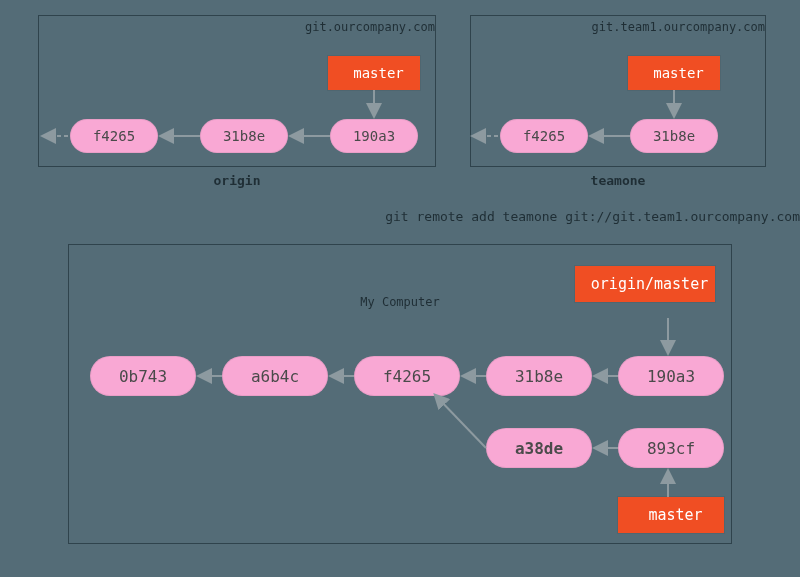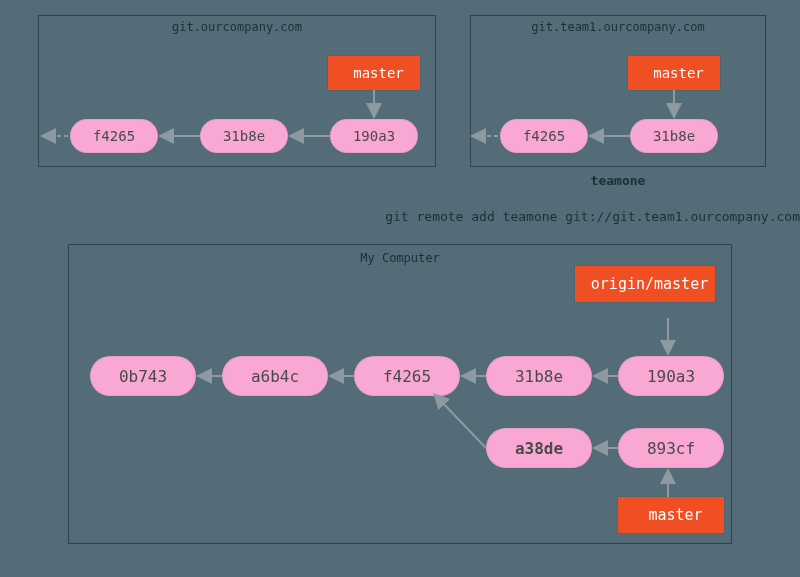--- a/index.html
+++ b/index.html
@@ -17,21 +17,21 @@
   .box {
     position: absolute;
     border: 1.5px solid #2f434c;
     background: transparent;
   }
   .box-title {
     position: absolute;
     top: 4px;
     left: 0;
     right: 0;
-    text-align: center;
+    text-align: right;
     color: #1f2e35;
     font-size: 12px;
   }
   .big-title {
     text-align: center;
     color: #1f2e35;
     font-size: 12px;
   }
   .box-caption {
     position: absolute;
@@ -85,20 +85,21 @@
     width: 800px;
     height: 577px;
     pointer-events: none;
   }
 </style>
 </head>
 <body>
 
 <div class="box" style="left:38px; top:15px; width:398px; height:152px;">
   <div class="box-title">git.ourcompany.com</div>
+  <div class="box-caption">origin</div>
 </div>
 <div class="tag" style="left:328px; top:56px; width:92px; height:34px;">
   <span>master</span>
 </div>
 <div class="commit" style="left:70px; top:119px;">
     <span>f4265</span>
   </div>
 <div class="commit" style="left:200px; top:119px;">
     <span>31b8e</span>
   </div>
@@ -116,21 +117,21 @@
 <div class="commit" style="left:500px; top:119px;">
     <span>f4265</span>
   </div>
 <div class="commit" style="left:630px; top:119px;">
     <span>31b8e</span>
   </div>
 
 <div class="cmd" style="left:0; right:0; top:209px;">git remote add teamone git://git.team1.ourcompany.com</div>
 
 <div class="box" style="left:68px; top:244px; width:664px; height:300px;">
-  <div class="big-title" style="padding-top:6px;">My Computer</div>
+  <div class="big-title" style="padding-top:6px;margin-top:44px;">My Computer</div>
 </div>
 
 <div class="tag" style="left:575px; top:266px; width:140px; height:36px; font-size:15px;">
   <span>origin/master</span>
 </div>
 
 <div class="commit commit-lg" style="left:90px; top:356px;">
     <span>0b743</span>
   </div>
 <div class="commit commit-lg" style="left:222px; top:356px;">

